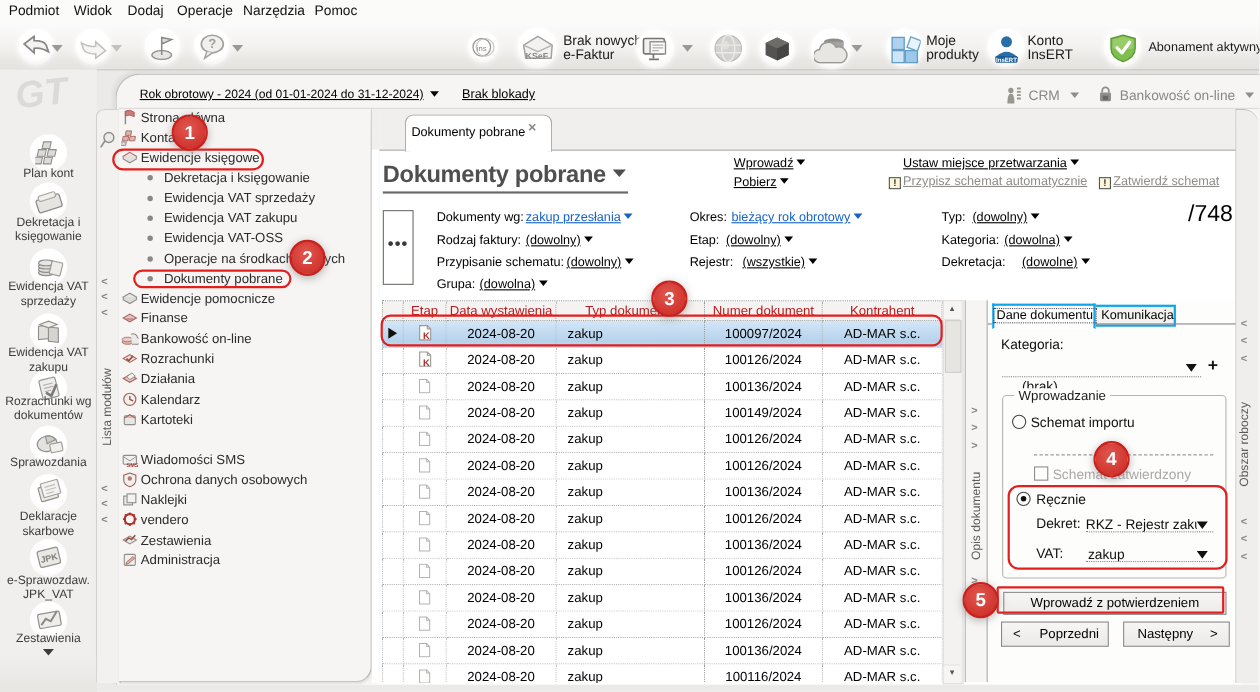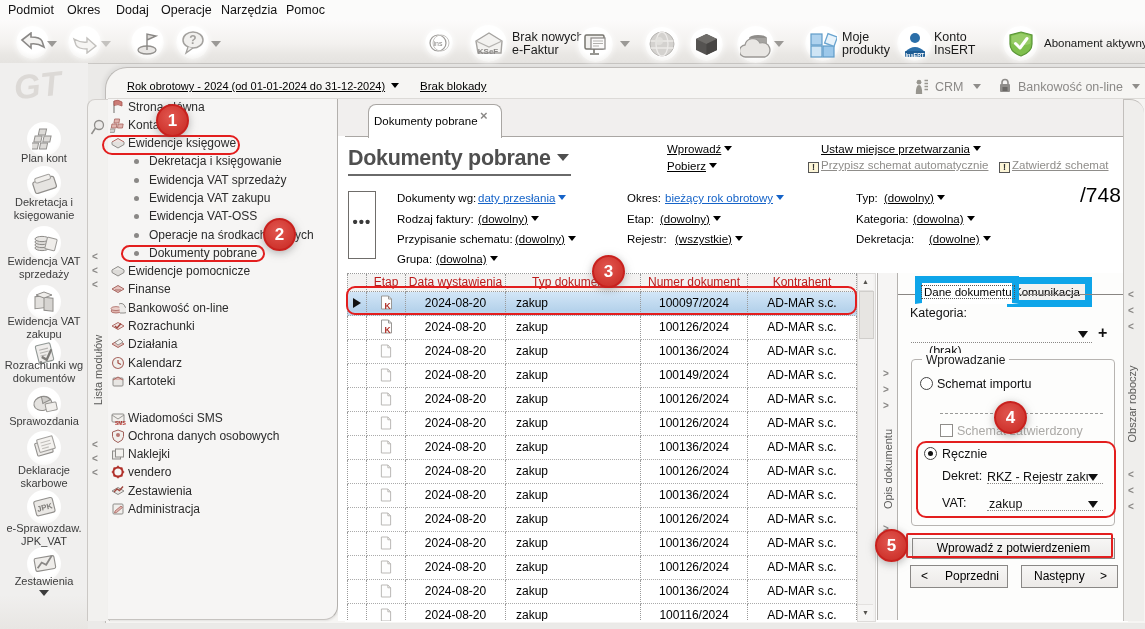--- a/index.html
+++ b/index.html
@@ -62,21 +62,21 @@
 .c1{width:39px;}.c2{width:100px;}.c3{width:135px;}.c4{width:107px;}.c5{width:109px;}
 .lft{text-align:left;padding-left:10px;}
 .selrow .dc{background:linear-gradient(180deg,#d3e6f7 0%,#b5d2eb 80%,#c2daf0 100%);}
 
 #vscroll{position:absolute;left:512px;top:174px;width:17px;height:347px;background:#f3f2f1;border:1px solid #dddbd9;}
 .sbtn{position:absolute;left:0;width:15px;height:16px;background:#f6f5f4;color:#55534f;font-size:7px;text-align:center;line-height:16px;}
 
 #ostrip{left:877px;top:273px;width:19px;height:347px;background:#f6f5f4;border-left:1px solid #b5b2af;border-right:1px solid #b5b2af;}
 
 #rpanel{left:897px;top:273px;width:226px;height:347px;background:#fdfdfc;border-left:1px solid #b5b2af;}
-.rtab{position:absolute;top:3px;height:18px;font-size:11.5px;text-align:left;border:7px solid #0ea5e9;white-space:nowrap;margin-left:13px;}
+.rtab{position:absolute;top:3px;height:18px;font-size:11.5px;text-align:right;border:2px solid #0ea5e9;white-space:nowrap;}
 .gbox{position:absolute;left:13px;top:91px;width:202px;height:165px;border:1px solid #b7b4b1;border-radius:4px;}
 .gbox-lbl{position:absolute;left:10px;top:-7px;background:#fdfdfc;padding:0 4px;font-size:12px;color:#1a1a1a;}
 .radio{position:absolute;width:11px;height:11px;border:1.6px solid #444;border-radius:50%;background:#fff;}
 .rdot{position:absolute;left:2.6px;top:2.6px;width:5px;height:5px;border-radius:50%;background:#111;}
 .chk{position:absolute;width:11px;height:11px;border:1.6px solid #8f8d8a;background:#fff;}
 .rtxt{position:absolute;font-size:12.5px;color:#111;}
 .dashline{position:absolute;border-bottom:1px dashed #9a9a98;}
 .dotline{position:absolute;border-bottom:1px dotted #8a8886;}
 .btn{position:absolute;background:linear-gradient(180deg,#f7f6f5,#eceae8);border:1px solid #8a8886;font-size:12px;color:#000;text-align:center;}
 
@@ -84,21 +84,21 @@
 
 .rcirc{position:absolute;width:29px;height:29px;border-radius:50%;
  background:radial-gradient(circle at 45% 38%,#dd4f48 18%,#d23a33 60%,#c52b25 100%);
  border:2px solid #c8211e;box-shadow:0 2px 8px rgba(120,120,120,0.55);
  color:#fff;font-size:17px;font-weight:bold;text-align:center;line-height:29px;}
 .rbox{position:absolute;border:2.5px solid #e31e1e;border-radius:9px;}
 </style></head>
 <body>
 <div id="menubar" class="abs">
  <span style="left:8px">Podmiot</span>
-    <span style="left:67px">Okres</span>
+    <span style="left:67px">Widok</span>
  <span style="left:116px">Dodaj</span>
     <span style="left:161px">Operacje</span>
  <span style="left:221px">Narzędzia</span>
     <span style="left:286px">Pomoc</span>
 </div>
 <div id="toolbar" class="abs">
  <div class="circ" style="left:16px;top:6px;width:33px;height:33px;"></div>
  <svg class="abs" style="left:20px;top:12px;" width="26" height="22" viewBox="0 0 26 22">
       <path d="M2 8 L11 1 L11 5 Q20 5 22 9 L24 15 Q17 11 11 12 L11 16 Z" fill="#f4f3f1" stroke="#8a8886" stroke-width="1.6"></path>
     </svg>
@@ -468,21 +468,21 @@
     </div>
  <div id="hdr">Dokumenty pobrane<span class="dar" style="border-left-width:6px;border-right-width:6px;border-top-width:7px;border-top-color:#4f4f4f;margin-left:6px;vertical-align:4px;"></span></div>
  <div class="toplnk" style="left:322px;top:44px;"><u>Wprowadź</u><span class="dar"></span></div>
  <div class="toplnk" style="left:322px;top:61px;"><u>Pobierz</u><span class="dar"></span></div>
  <div class="toplnk" style="left:476px;top:44px;"><u>Ustaw miejsce przetwarzania</u><span class="dar"></span></div>
  <div class="toplnk" style="left:463px;top:60px;color:#8f8d8a;"><span class="excl">!</span><u>Przypisz schemat automatycznie</u></div>
  <div class="toplnk" style="left:654px;top:60px;color:#8f8d8a;"><span class="excl">!</span><u>Zatwierdź schemat</u></div>
  <div class="abs" style="left:735px;top:84px;font-size:21px;color:#000;">/748</div>
  <div class="abs" style="left:3px;top:92px;width:26px;height:66px;border:1px solid #6f6d6a;background:#fff;color:#3a3a3a;text-align:center;font-size:13px;font-weight:bold;line-height:60px;letter-spacing:1px;font-size:15px;">•••</div>
  <div class="flbl" style="left:52px;top:93px;">Dokumenty wg:</div>
- <div class="flbl" style="left:133px;top:93px;"><u class="blu">daty przesłania</u><span class="bdar"></span></div>
+ <div class="flbl" style="left:133px;top:93px;"><u class="blu">zakup przesłania</u><span class="bdar"></span></div>
  <div class="flbl" style="left:52px;top:114px;">Rodzaj faktury:</div>
  <div class="flbl" style="left:133px;top:114px;"><u>(dowolny)</u><span class="dar"></span></div>
  <div class="flbl" style="left:52px;top:134px;">Przypisanie schematu:</div>
  <div class="flbl" style="left:170px;top:134px;"><u>(dowolny)</u><span class="dar"></span></div>
  <div class="flbl" style="left:52px;top:154px;">Grupa:</div>
  <div class="flbl" style="left:91px;top:154px;"><u>(dowolna)</u><span class="dar"></span></div>
  <div class="flbl" style="left:282px;top:93px;">Okres:</div>
  <div class="flbl" style="left:320px;top:93px;"><u class="blu">bieżący rok obrotowy</u><span class="bdar"></span></div>
  <div class="flbl" style="left:282px;top:114px;">Etap:</div>
  <div class="flbl" style="left:315px;top:114px;"><u>(dowolny)</u><span class="dar"></span></div>

